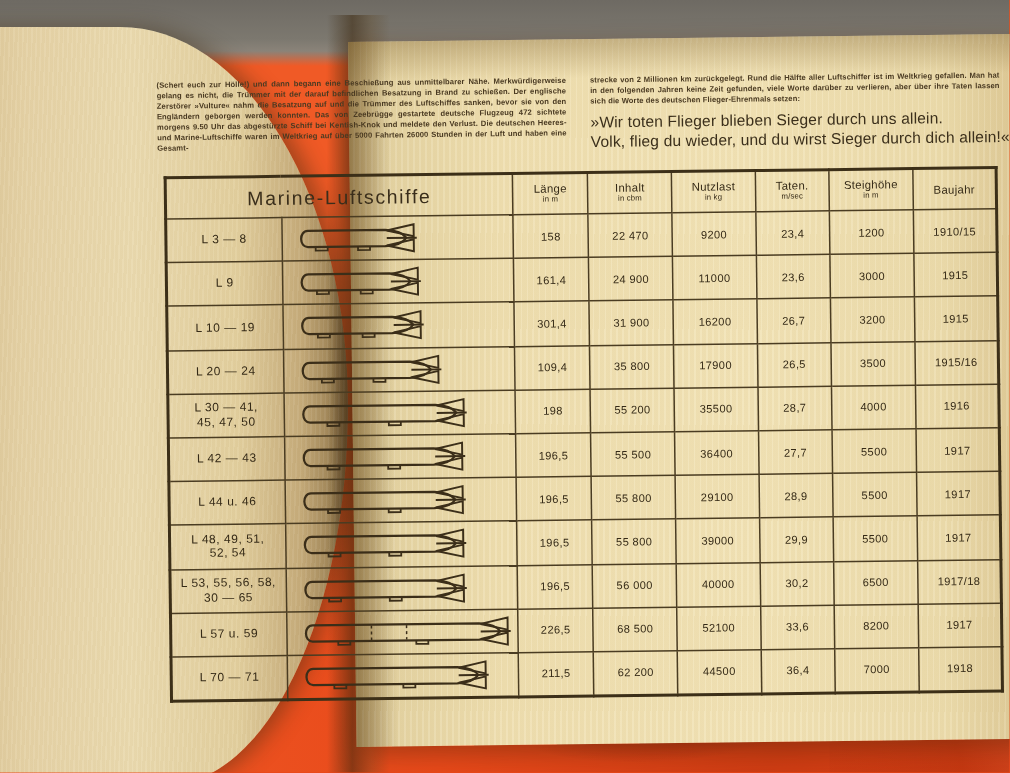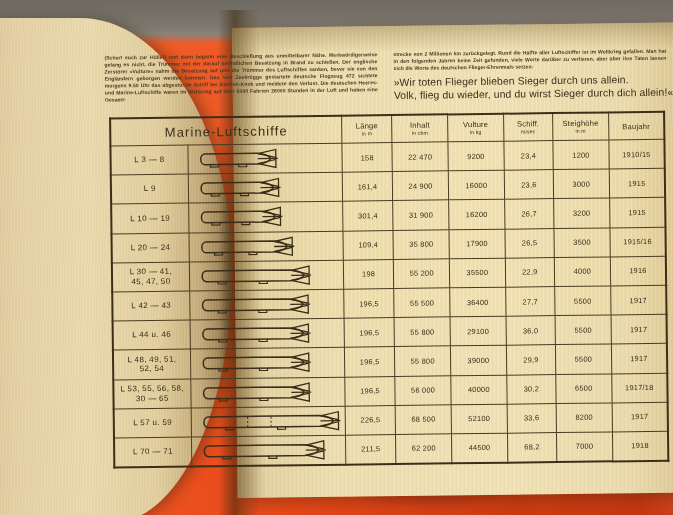--- a/index.html
+++ b/index.html
@@ -122,25 +122,25 @@
             <th class="title" colspan="2">Marine-Luftschiffe</th>
             <th class="unit">
               <span>Länge</span>
               <small>in m</small>
             </th>
             <th class="unit">
               <span>Inhalt</span>
               <small>in cbm</small>
             </th>
             <th class="unit">
-              <span>Vulture</span>
+              <span>Nutzlast</span>
               <small>in kg</small>
             </th>
             <th class="unit">
-              <span>Schiff.</span>
+              <span>Taten.</span>
               <small>m/sec</small>
             </th>
             <th class="unit">
               <span>Steighöhe</span>
               <small>in m</small>
             </th>
             <th class="unit">
               <span>Baujahr</span>
             </th>
           </tr>
@@ -176,21 +176,21 @@
                   <path d="M 9,7.6 C 3,7.6 3,18.4 9,18.4 L 62.975881683534396,18.4 C 73.9758816835344,17.799999999999997 75.9758816835344,14.6 76.9758816835344,13 C 75.9758816835344,11.4 73.9758816835344,8.2 62.975881683534396,7.6 Z" fill="none" stroke="#3b2e19" stroke-width="1.5" stroke-linejoin="round"></path>
                   <path d="M 14.595176336706878,18.4 l 0,2.4 l 8,0 l 0,-2.4" fill="none" stroke="#3b2e19" stroke-width="1.2"></path>
                   <path d="M 43.785529010120634,18.4 l 0,2.4 l 8,0 l 0,-2.4" fill="none" stroke="#3b2e19" stroke-width="1.2"></path>
                   <path d="M 63.975881683534396,8 L 81.9758816835344,3.9999999999999996 L 81.9758816835344,12 Z" fill="none" stroke="#3b2e19" stroke-width="1.3"></path>
                   <path d="M 63.975881683534396,18 L 81.9758816835344,22 L 81.9758816835344,14 Z" fill="none" stroke="#3b2e19" stroke-width="1.3"></path>
                   <path d="M 63.975881683534396,13 L 83.9758816835344,13" stroke="#3b2e19" stroke-width="1.3" fill="none"></path>
                 </svg>
               </td>
               <td class="num">161,4</td>
               <td class="num">24 900</td>
-              <td class="num">16000</td>
+              <td class="num">11000</td>
               <td class="num">23,6</td>
               <td class="num">3000</td>
               <td class="num">1915</td>
             </tr>
             <tr class="datarow">
               <td class="name">
                 <div>L 10 — 19</div>
               </td>
               <td class="pic">
                 <svg viewBox="0 0 138 26" preserveAspectRatio="xMidYMid meet">
@@ -241,21 +241,21 @@
                   <path d="M 20.48891245685958,18.4 l 0,2.4 l 8,0 l 0,-2.4" fill="none" stroke="#3b2e19" stroke-width="1.2"></path>
                   <path d="M 61.46673737057873,18.4 l 0,2.4 l 8,0 l 0,-2.4" fill="none" stroke="#3b2e19" stroke-width="1.2"></path>
                   <path d="M 93.44456228429789,8 L 111.44456228429789,3.9999999999999996 L 111.44456228429789,12 Z" fill="none" stroke="#3b2e19" stroke-width="1.3"></path>
                   <path d="M 93.44456228429789,18 L 111.44456228429789,22 L 111.44456228429789,14 Z" fill="none" stroke="#3b2e19" stroke-width="1.3"></path>
                   <path d="M 93.44456228429789,13 L 113.44456228429789,13" stroke="#3b2e19" stroke-width="1.3" fill="none"></path>
                 </svg>
               </td>
               <td class="num">198</td>
               <td class="num">55 200</td>
               <td class="num">35500</td>
-              <td class="num">22,9</td>
+              <td class="num">28,7</td>
               <td class="num">4000</td>
               <td class="num">1916</td>
             </tr>
             <tr class="datarow">
               <td class="name">
                 <div>L 42 — 43</div>
               </td>
               <td class="pic">
                 <svg viewBox="0 0 138 26" preserveAspectRatio="xMidYMid meet">
                   <path d="M 9,7.6 C 3,7.6 3,18.4 9,18.4 L 91.10672230108297,18.4 C 102.10672230108297,17.799999999999997 104.10672230108297,14.6 105.10672230108297,13 C 104.10672230108297,11.4 102.10672230108297,8.2 91.10672230108297,7.6 Z" fill="none" stroke="#3b2e19" stroke-width="1.5" stroke-linejoin="round"></path>
@@ -283,21 +283,21 @@
                   <path d="M 20.221344460216596,18.4 l 0,2.4 l 8,0 l 0,-2.4" fill="none" stroke="#3b2e19" stroke-width="1.2"></path>
                   <path d="M 60.664033380649784,18.4 l 0,2.4 l 8,0 l 0,-2.4" fill="none" stroke="#3b2e19" stroke-width="1.2"></path>
                   <path d="M 92.10672230108297,8 L 110.10672230108297,3.9999999999999996 L 110.10672230108297,12 Z" fill="none" stroke="#3b2e19" stroke-width="1.3"></path>
                   <path d="M 92.10672230108297,18 L 110.10672230108297,22 L 110.10672230108297,14 Z" fill="none" stroke="#3b2e19" stroke-width="1.3"></path>
                   <path d="M 92.10672230108297,13 L 112.10672230108297,13" stroke="#3b2e19" stroke-width="1.3" fill="none"></path>
                 </svg>
               </td>
               <td class="num">196,5</td>
               <td class="num">55 800</td>
               <td class="num">29100</td>
-              <td class="num">36,0</td>
+              <td class="num">28,9</td>
               <td class="num">5500</td>
               <td class="num">1917</td>
             </tr>
             <tr class="datarow">
               <td class="name">
                 <div>L 48, 49, 51,</div>
                 <div>52, 54</div>
               </td>
               <td class="pic">
                 <svg viewBox="0 0 138 26" preserveAspectRatio="xMidYMid meet">
@@ -371,21 +371,21 @@
                   <path d="M 22.99798260722669,18.4 l 0,2.4 l 8,0 l 0,-2.4" fill="none" stroke="#3b2e19" stroke-width="1.2"></path>
                   <path d="M 68.99394782168005,18.4 l 0,2.4 l 8,0 l 0,-2.4" fill="none" stroke="#3b2e19" stroke-width="1.2"></path>
                   <path d="M 105.98991303613343,8 L 123.98991303613343,3.9999999999999996 L 123.98991303613343,12 Z" fill="none" stroke="#3b2e19" stroke-width="1.3"></path>
                   <path d="M 105.98991303613343,18 L 123.98991303613343,22 L 123.98991303613343,14 Z" fill="none" stroke="#3b2e19" stroke-width="1.3"></path>
                   <path d="M 105.98991303613343,13 L 125.98991303613343,13" stroke="#3b2e19" stroke-width="1.3" fill="none"></path>
                 </svg>
               </td>
               <td class="num">211,5</td>
               <td class="num">62 200</td>
               <td class="num">44500</td>
-              <td class="num">68,2</td>
+              <td class="num">36,4</td>
               <td class="num">7000</td>
               <td class="num">1918</td>
             </tr>
           </tbody>
       </table>
     </div>
 
   </div>
 </div>
 

